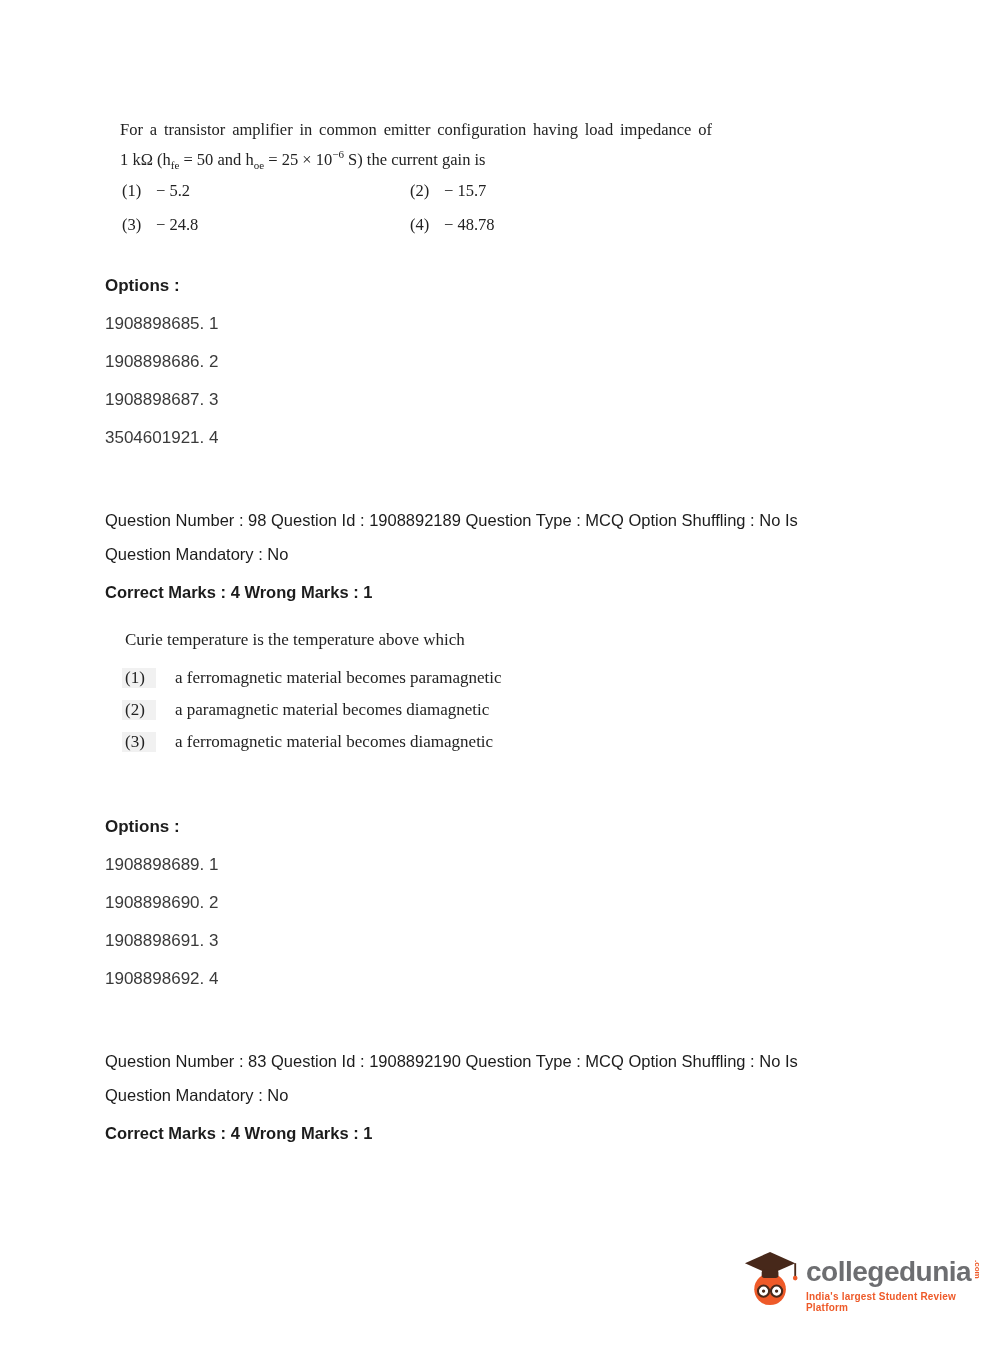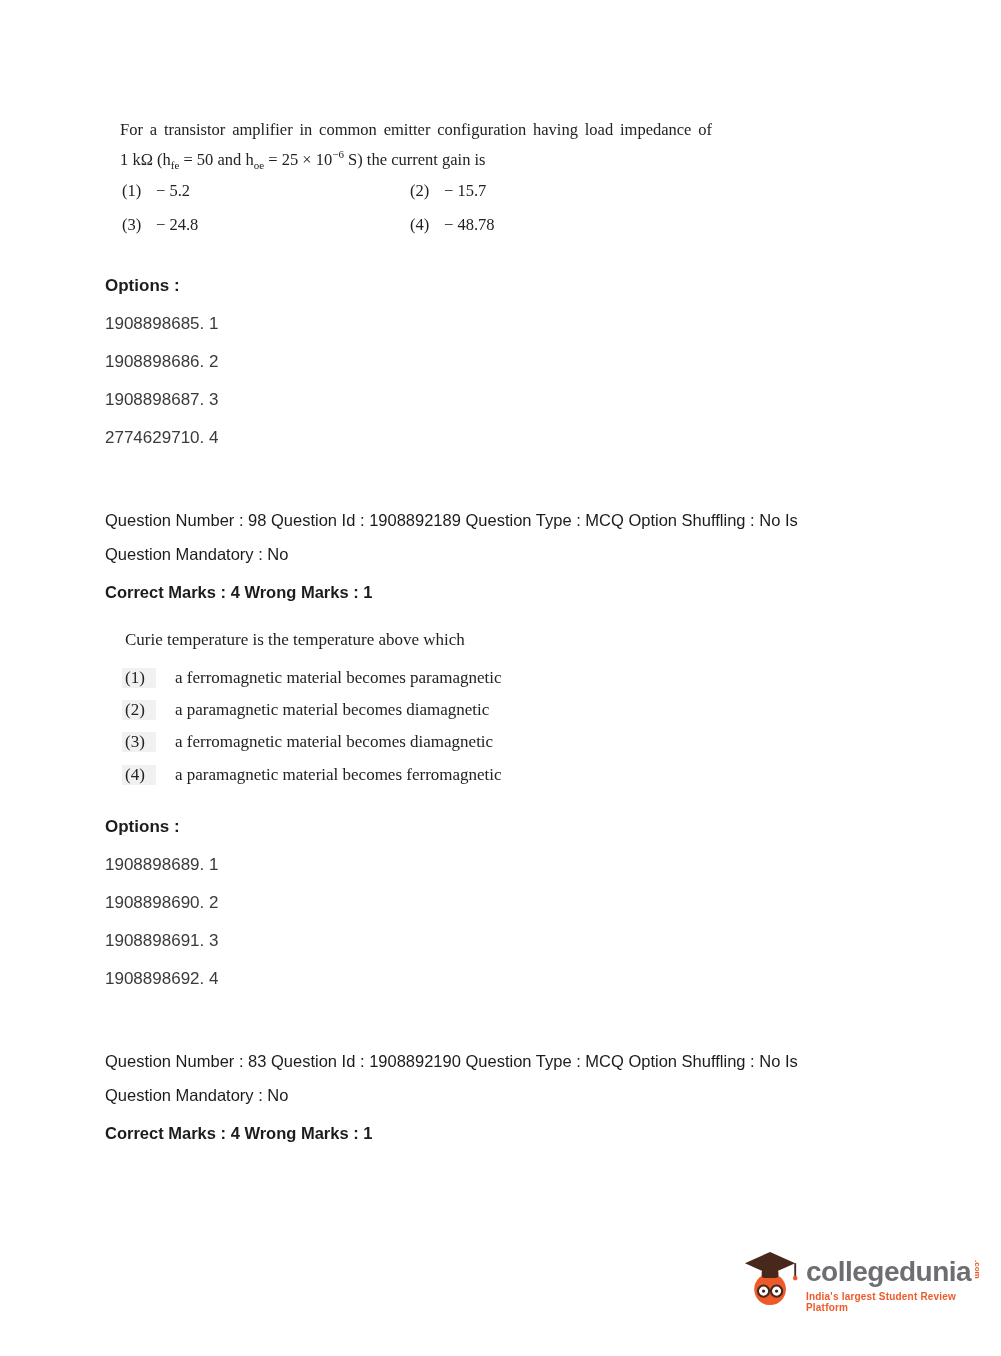--- a/index.html
+++ b/index.html
@@ -91,41 +91,38 @@
     <span class="optnum">(3)</span><span class="optval">− 24.8</span>
   </div>
   <div class="opt97 serif" style="left:410px; top:215px;">
     <span class="optnum">(4)</span><span class="optval">− 48.78</span>
   </div>
 
   <div class="options-label" style="top:276px;">Options :</div>
   <div class="idline" style="top:314px;">1908898685. 1</div>
   <div class="idline" style="top:352px;">1908898686. 2</div>
   <div class="idline" style="top:390px;">1908898687. 3</div>
-  <div class="idline" style="top:428px;">2774629710. 4</div>
+  <div class="idline" style="top:428px;">3504601921. 4</div>
 
   <div class="meta-block" style="top:503px;">
     <div>Question Number : 98 Question Id : 1908892189 Question Type : MCQ Option Shuffling : No Is</div>
     <div>Question Mandatory : No</div>
   </div>
   <div class="marks-line" style="top:583px;">Correct Marks : 4 Wrong Marks : 1</div>
 
   <div class="q98-question serif">Curie temperature is the temperature above which</div>
 
   <div class="opt98 serif" style="top:668px;">
     <span class="num98">(1)</span><span class="txt98">a ferromagnetic material becomes paramagnetic</span>
   </div>
   <div class="opt98 serif" style="top:700px;">
     <span class="num98">(2)</span><span class="txt98">a paramagnetic material becomes diamagnetic</span>
   </div>
   <div class="opt98 serif" style="top:732px;">
     <span class="num98">(3)</span><span class="txt98">a ferromagnetic material becomes diamagnetic</span>
-  </div>
-  <div class="opt98 serif" style="top:765px;">
-    <span class="num98">(4)</span><span class="txt98">a paramagnetic material becomes ferromagnetic</span>
   </div>
 
   <div class="options-label" style="top:817px;">Options :</div>
   <div class="idline" style="top:855px;">1908898689. 1</div>
   <div class="idline" style="top:893px;">1908898690. 2</div>
   <div class="idline" style="top:931px;">1908898691. 3</div>
   <div class="idline" style="top:969px;">1908898692. 4</div>
 
   <div class="meta-block" style="top:1044px;">
     <div>Question Number : 83 Question Id : 1908892190 Question Type : MCQ Option Shuffling : No Is</div>

